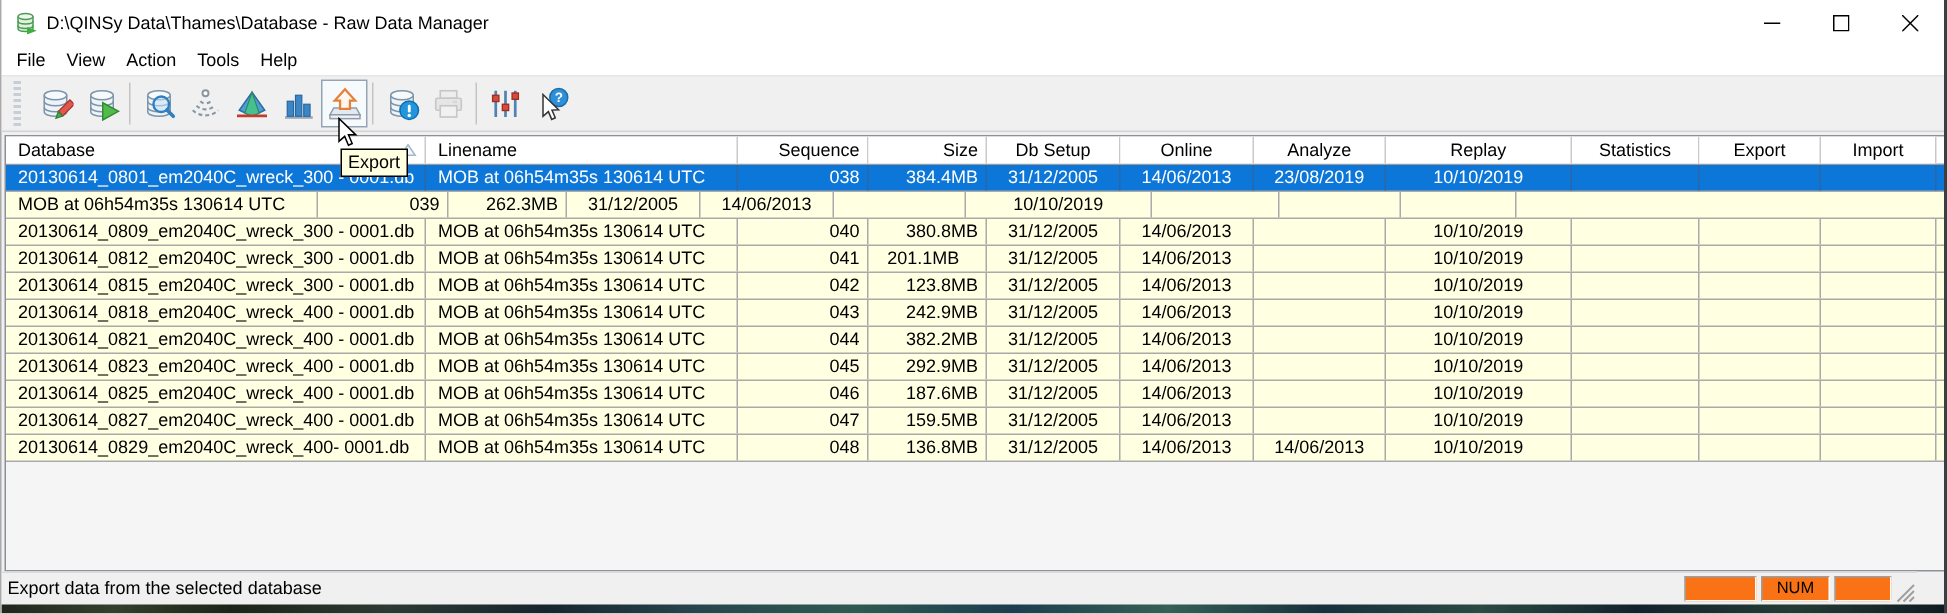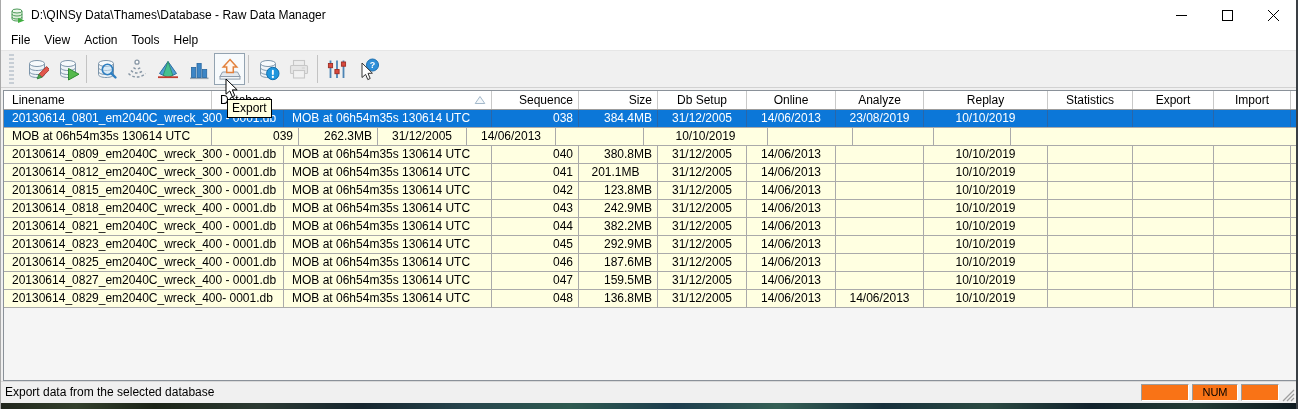--- a/index.html
+++ b/index.html
@@ -34,21 +34,21 @@
   .sort-arrow{position:absolute;right:5px;top:4px;}
   .trow{display:flex;height:18px;background:#ffffe1;border-bottom:1px solid #aaaaaa;box-sizing:border-box;}
   .tcell{height:17px;line-height:17px;border-right:1px solid #aaaaaa;box-sizing:border-box;
          overflow:hidden;white-space:nowrap;}
   .trow.selected{background:#0c77d8;color:#fff;}
   .trow.selected .tcell{border-right-color:#2a66a8;}
   .a-left{text-align:left;padding-left:8px;}
   .a-right{text-align:right;padding-right:5px;}
   .a-center{text-align:center;}
   
-  .statusbar{position:absolute;top:381px;left:0;right:0;height:22px;background:#f0f0f0;
+  .statusbar{position:absolute;top:381px;left:0;right:18px;height:22px;background:#f0f0f0;
              border-top:1px solid #d9d9d9;box-sizing:border-box;}
   .status-msg{position:absolute;left:4px;top:0;line-height:21px;}
   .status-panes{position:absolute;right:17px;top:2px;display:flex;gap:3px;}
   .pane{height:17px;box-sizing:border-box;border:1px solid;border-color:#9d9d9d #ffffff #ffffff #9d9d9d;
         font-size:11px;line-height:15px;text-align:center;background:#f97316;}
   .pane.p0{width:48px}.pane.p1{width:46px}.pane.p2{width:38px}
   .grip{position:absolute;right:1px;bottom:1px;}
   
   .desktop{position:absolute;top:403px;left:0;right:0;height:6px;overflow:hidden;}
   .desktop .tex{position:absolute;inset:-3px;filter:blur(1.2px);
@@ -211,24 +211,24 @@
               <circle cx="16.5" cy="8" r="6" fill="#2f8fd8" stroke="#1b6eae" stroke-width="1"></circle>
               <text x="16.5" y="11.3" text-anchor="middle" font-size="9" font-weight="bold" fill="#fff">?</text>
               <polygon points="6,6 6,20.5 9.6,17.4 11.8,22.6 14.2,21.5 12,16.4 16.4,16.2" fill="#fdfdfd" stroke="#333" stroke-width="1"></polygon>
             </svg></span>
         </div>
       </div>
   </div>
 
   <div class="listview">
     <div class="lv-header">
-        <div class="hcell a-left" style="width: 208px;"><span>Linename</span></div>
         <div class="hcell a-left" style="width: 280px;"><span>Database</span><svg class="sort-arrow" width="12" height="10" viewBox="0 0 12 10">
             <polygon points="6,1.5 10.8,8.5 1.2,8.5" fill="#f4f8fb" stroke="#a3b8ca" stroke-width="1"></polygon>
           </svg></div>
+        <div class="hcell a-left" style="width: 208px;"><span>Linename</span></div>
         <div class="hcell a-right" style="width: 87px;"><span>Sequence</span></div>
         <div class="hcell a-right" style="width: 79px;"><span>Size</span></div>
         <div class="hcell a-center" style="width: 89px;"><span>Db Setup</span></div>
         <div class="hcell a-center" style="width: 89px;"><span>Online</span></div>
         <div class="hcell a-center" style="width: 88px;"><span>Analyze</span></div>
         <div class="hcell a-center" style="width: 124px;"><span>Replay</span></div>
         <div class="hcell a-center" style="width: 85px;"><span>Statistics</span></div>
         <div class="hcell a-center" style="width: 81px;"><span>Export</span></div>
         <div class="hcell a-center" style="width: 77px;"><span>Import</span></div>
       </div>

